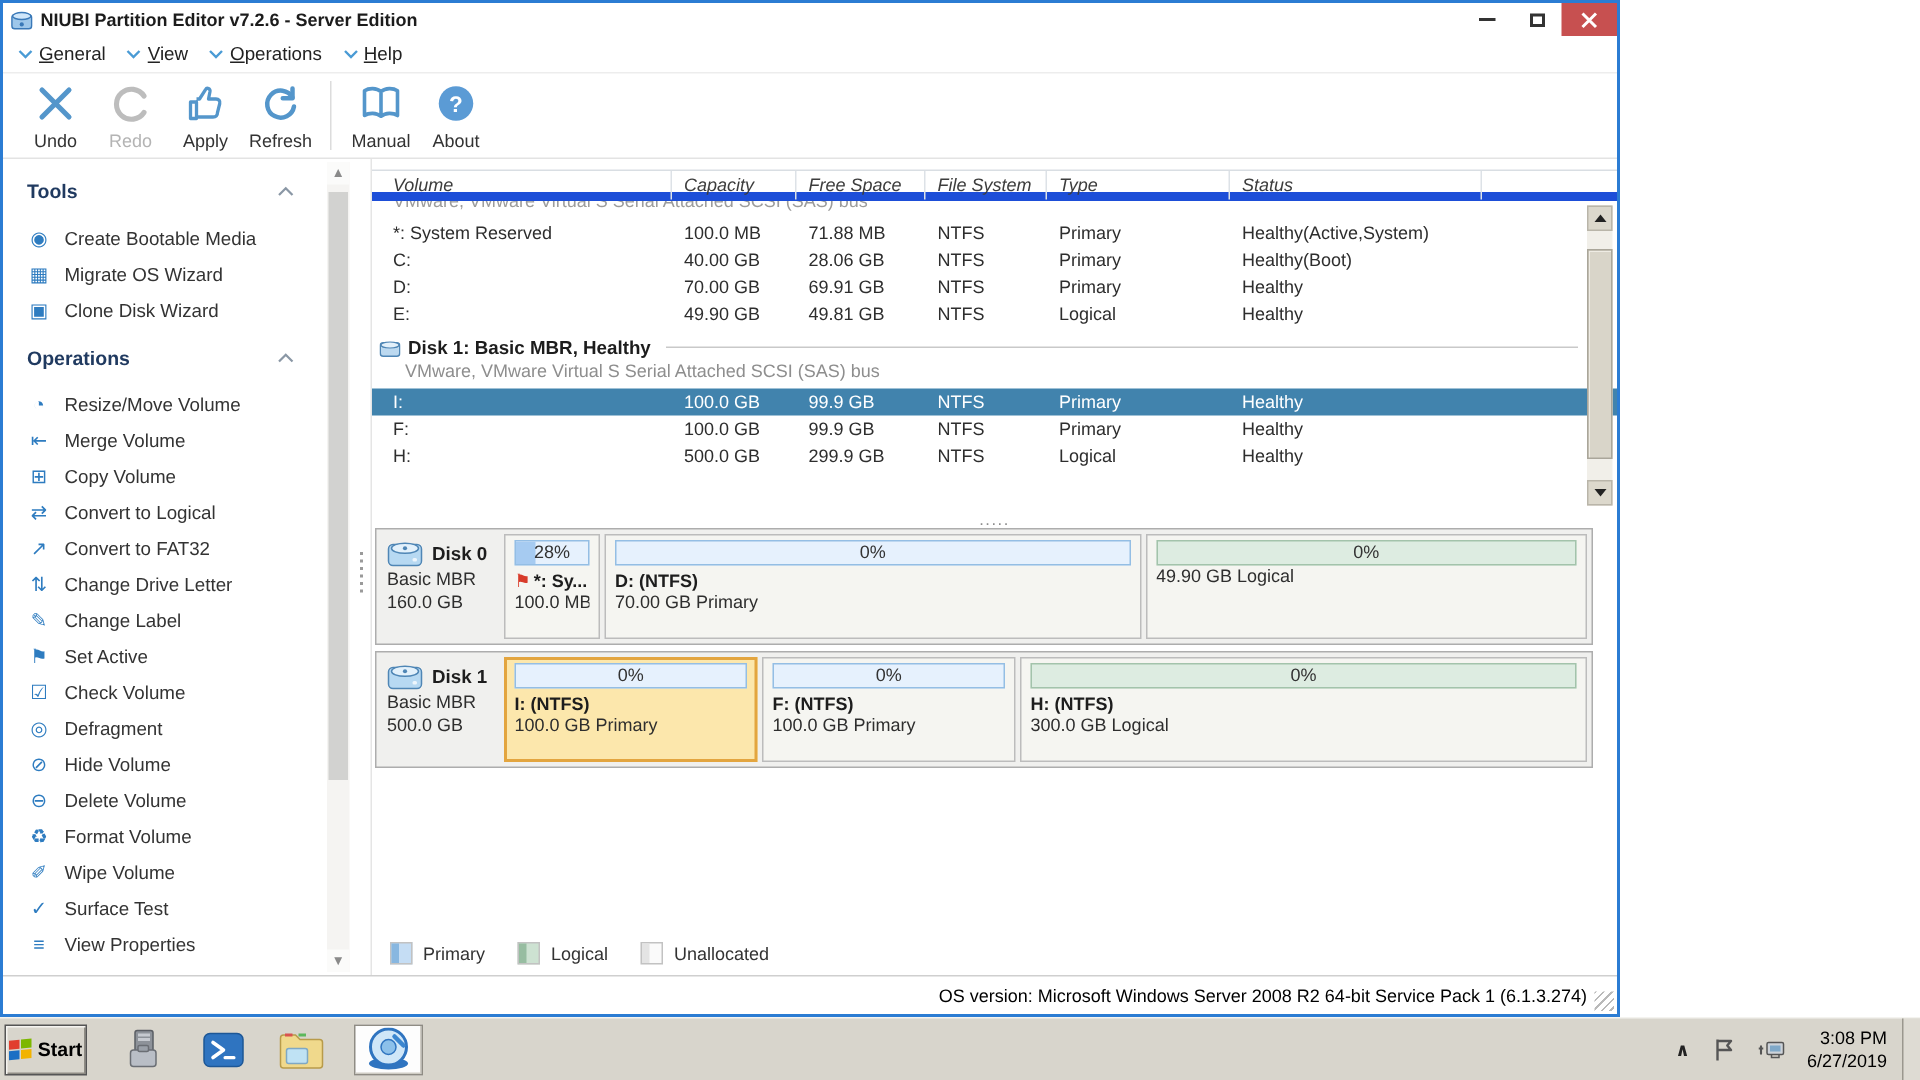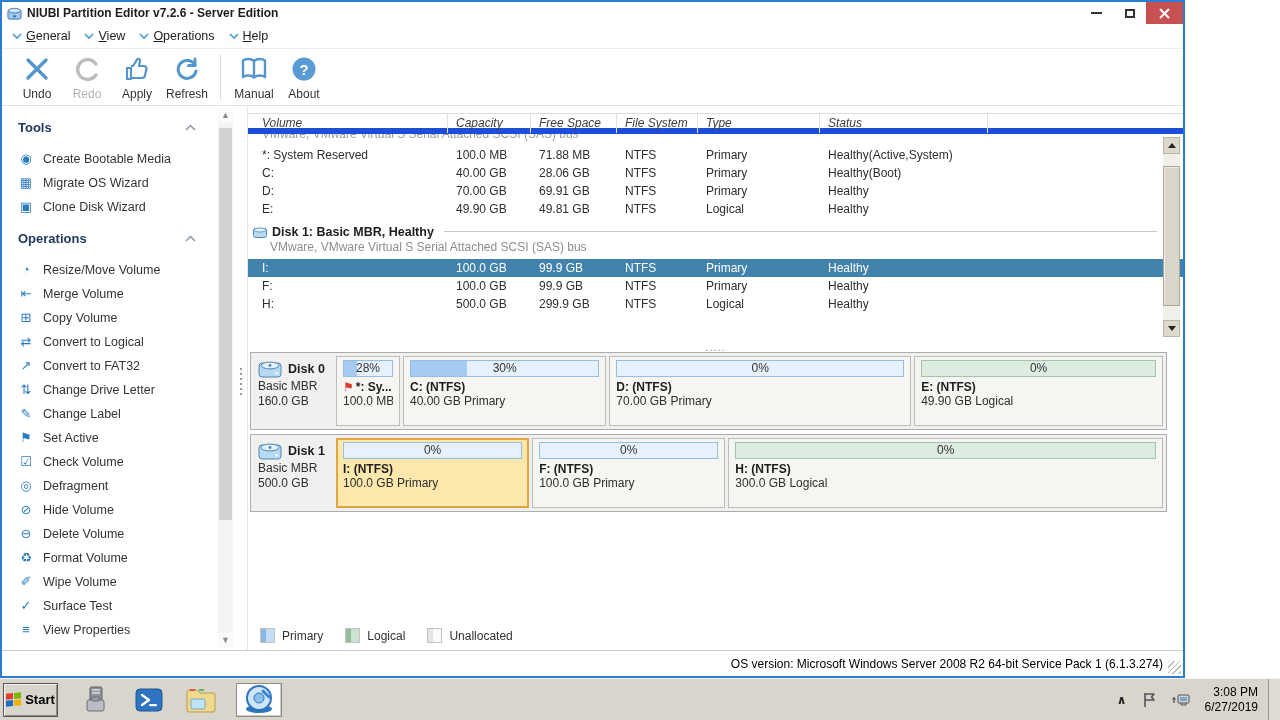--- a/index.html
+++ b/index.html
@@ -1,19 +1,19 @@
 <!DOCTYPE html>
 <html><head>
 <meta charset="utf-8">
 <style>
   * { margin:0; padding:0; box-sizing:border-box; font-family:"Liberation Sans","DejaVu Sans",sans-serif; }
   html,body { width:1280px; height:720px; overflow:hidden; background:#fff; }
 
   
-  .app { position:absolute; left:0; top:0; width:1185px; height:678px; border:2px solid #2b7cd3; background:#fff; display:flex; flex-direction:column; }
+  .app { position:absolute; left:0; top:0; width:1080px; height:678px; border:2px solid #2b7cd3; background:#fff; display:flex; flex-direction:column; }
 
   .titlebar { height:22px; display:flex; align-items:center; padding-left:5px; flex:0 0 auto; }
   .app-icon { width:15px; height:15px; margin-right:5px; }
   .title-text { font-size:12px; font-weight:bold; color:#1c1c1c; }
   .win-controls { margin-left:auto; display:flex; height:22px; }
   .wc { width:33px; height:22px; display:flex; align-items:center; justify-content:center; }
   .wc-min i { display:block; width:11px; height:2px; background:#333; }
   .wc-max i { display:block; width:10px; height:9px; border:2px solid #333; }
   .wc-close { width:37px; background:#c75050; }
 
@@ -486,47 +486,34 @@
               <div class="bar">
                   <div class="fill" style="width: 28%;"></div>
                   <div class="pct">28%</div>
                 </div>
               <div class="part-label">
                   <span class="flag">⚑</span>
                   <span>*: Sy...</span>
                 </div>
               <div class="part-detail">100.0 MB</div>
             </div>
-            <div class="part" style="flex:25 1 0;">
-              <div class="bar">
-                  <div class="fill" style="width: 30%;"></div>
-                  <div class="pct">30%</div>
-                </div>
-              <div class="part-label">
-                  <span>C: (NTFS)</span>
-                </div>
-              <div class="part-detail">40.00 GB Primary</div>
-            </div>
             <div class="part" style="flex:38 1 0;">
               <div class="bar">
                   <div class="fill" style="width: 0%;"></div>
                   <div class="pct">0%</div>
                 </div>
               <div class="part-label">
                   <span>D: (NTFS)</span>
                 </div>
               <div class="part-detail">70.00 GB Primary</div>
             </div>
             <div class="part logical" style="flex:31 1 0;">
               <div class="bar">
                   <div class="fill" style="width: 0%;"></div>
                   <div class="pct">0%</div>
-                </div>
-              <div class="part-label">
-                  <span>E: (NTFS)</span>
                 </div>
               <div class="part-detail">49.90 GB Logical</div>
             </div>
           </div>
         </div>
 
         <div class="disk-panel">
           <div class="disk-info">
             <div class="disk-info-top">
               <svg width="24" height="20" viewBox="0 0 24 20">

